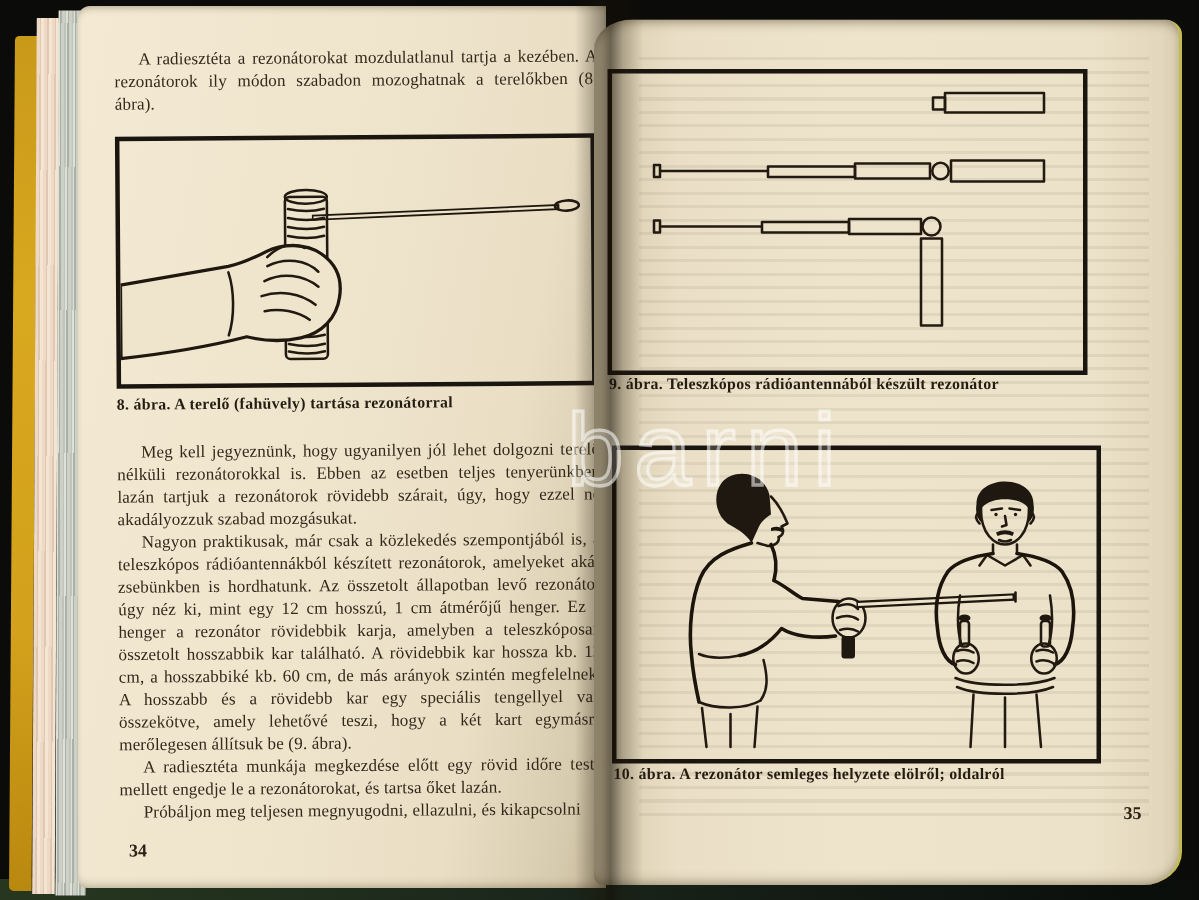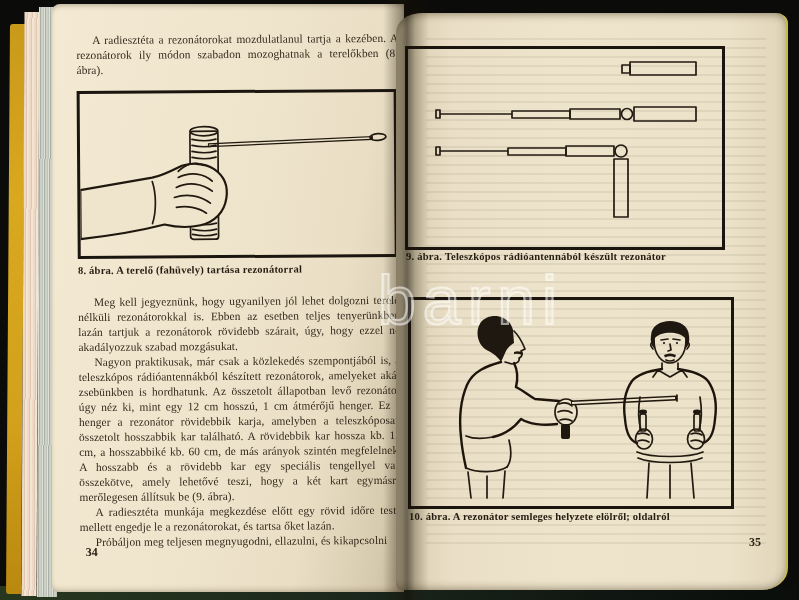--- a/index.html
+++ b/index.html
@@ -126,21 +126,21 @@
 
     <div class="caption" style="position:absolute;top:260px;left:0;width:314px;">8. ábra. A terelő (fahüvely) tartása rezonátorral</div>
 
     <div class="bodytext" style="position:absolute;top:290px;left:0;width:322px;">
       <p>Meg kell jegyeznünk, hogy ugyanilyen jól lehet dolgozni terelő nélküli rezonátorokkal is. Ebben az esetben teljes tenyerünkben lazán tartjuk a rezonátorok rövidebb szárait, úgy, hogy ezzel ne akadályozzuk szabad mozgásukat.</p>
       <p>Nagyon praktikusak, már csak a közlekedés szempontjából is, a teleszkópos rádióantennákból készített rezonátorok, amelyeket akár zsebünkben is hordhatunk. Az összetolt állapotban levő rezonátor úgy néz ki, mint egy 12 cm hosszú, 1 cm átmérőjű henger. Ez a henger a rezonátor rövidebbik karja, amelyben a teleszkóposan összetolt hosszabbik kar található. A rövidebbik kar hossza kb. 12 cm, a hosszabbiké kb. 60 cm, de más arányok szintén megfelelnek. A hosszabb és a rövidebb kar egy speciális tengellyel van összekötve, amely lehetővé teszi, hogy a két kart egymásra merőlegesen állítsuk be (9. ábra).</p>
       <p>A radiesztéta munkája megkezdése előtt egy rövid időre teste mellett engedje le a rezonátorokat, és tartsa őket lazán.</p>
       <p>Próbáljon meg teljesen megnyugodni, ellazulni, és kikapcsolni</p>
     </div>
 
-    <div class="pagenum" style="top:540px;left:6px;">34</div>
+    <div class="pagenum" style="top:555px;left:6px;">34</div>
   </div>
 </div>
 
 <div class="page page-right">
 
   <div class="fig-frame" style="left:9px;top:33px;width:314px;height:198px;">
     <svg width="308" height="192" viewBox="0 0 308 192">
 
       <rect x="214" y="16" width="8" height="8" class="ink"></rect>
       <rect x="222" y="13" width="66" height="13" class="ink"></rect>

